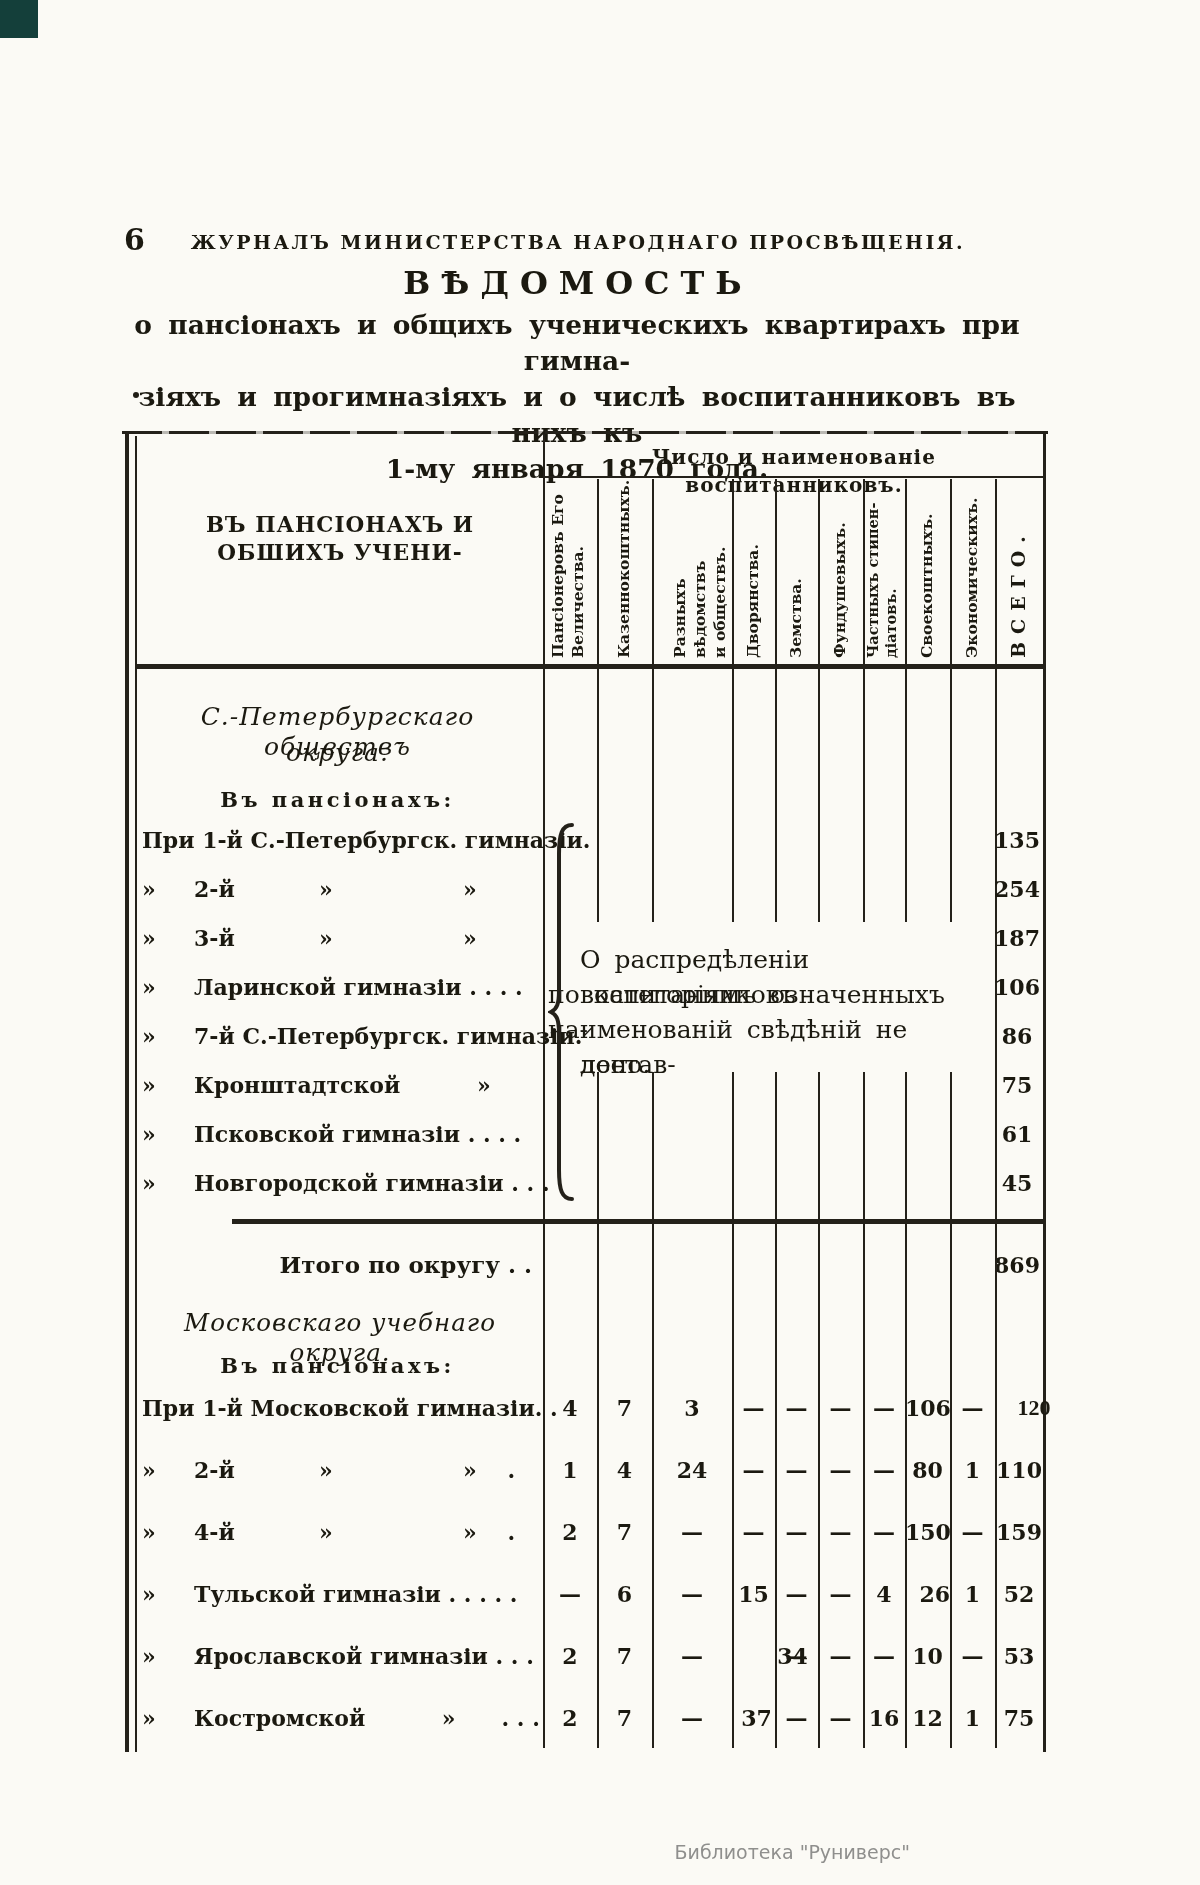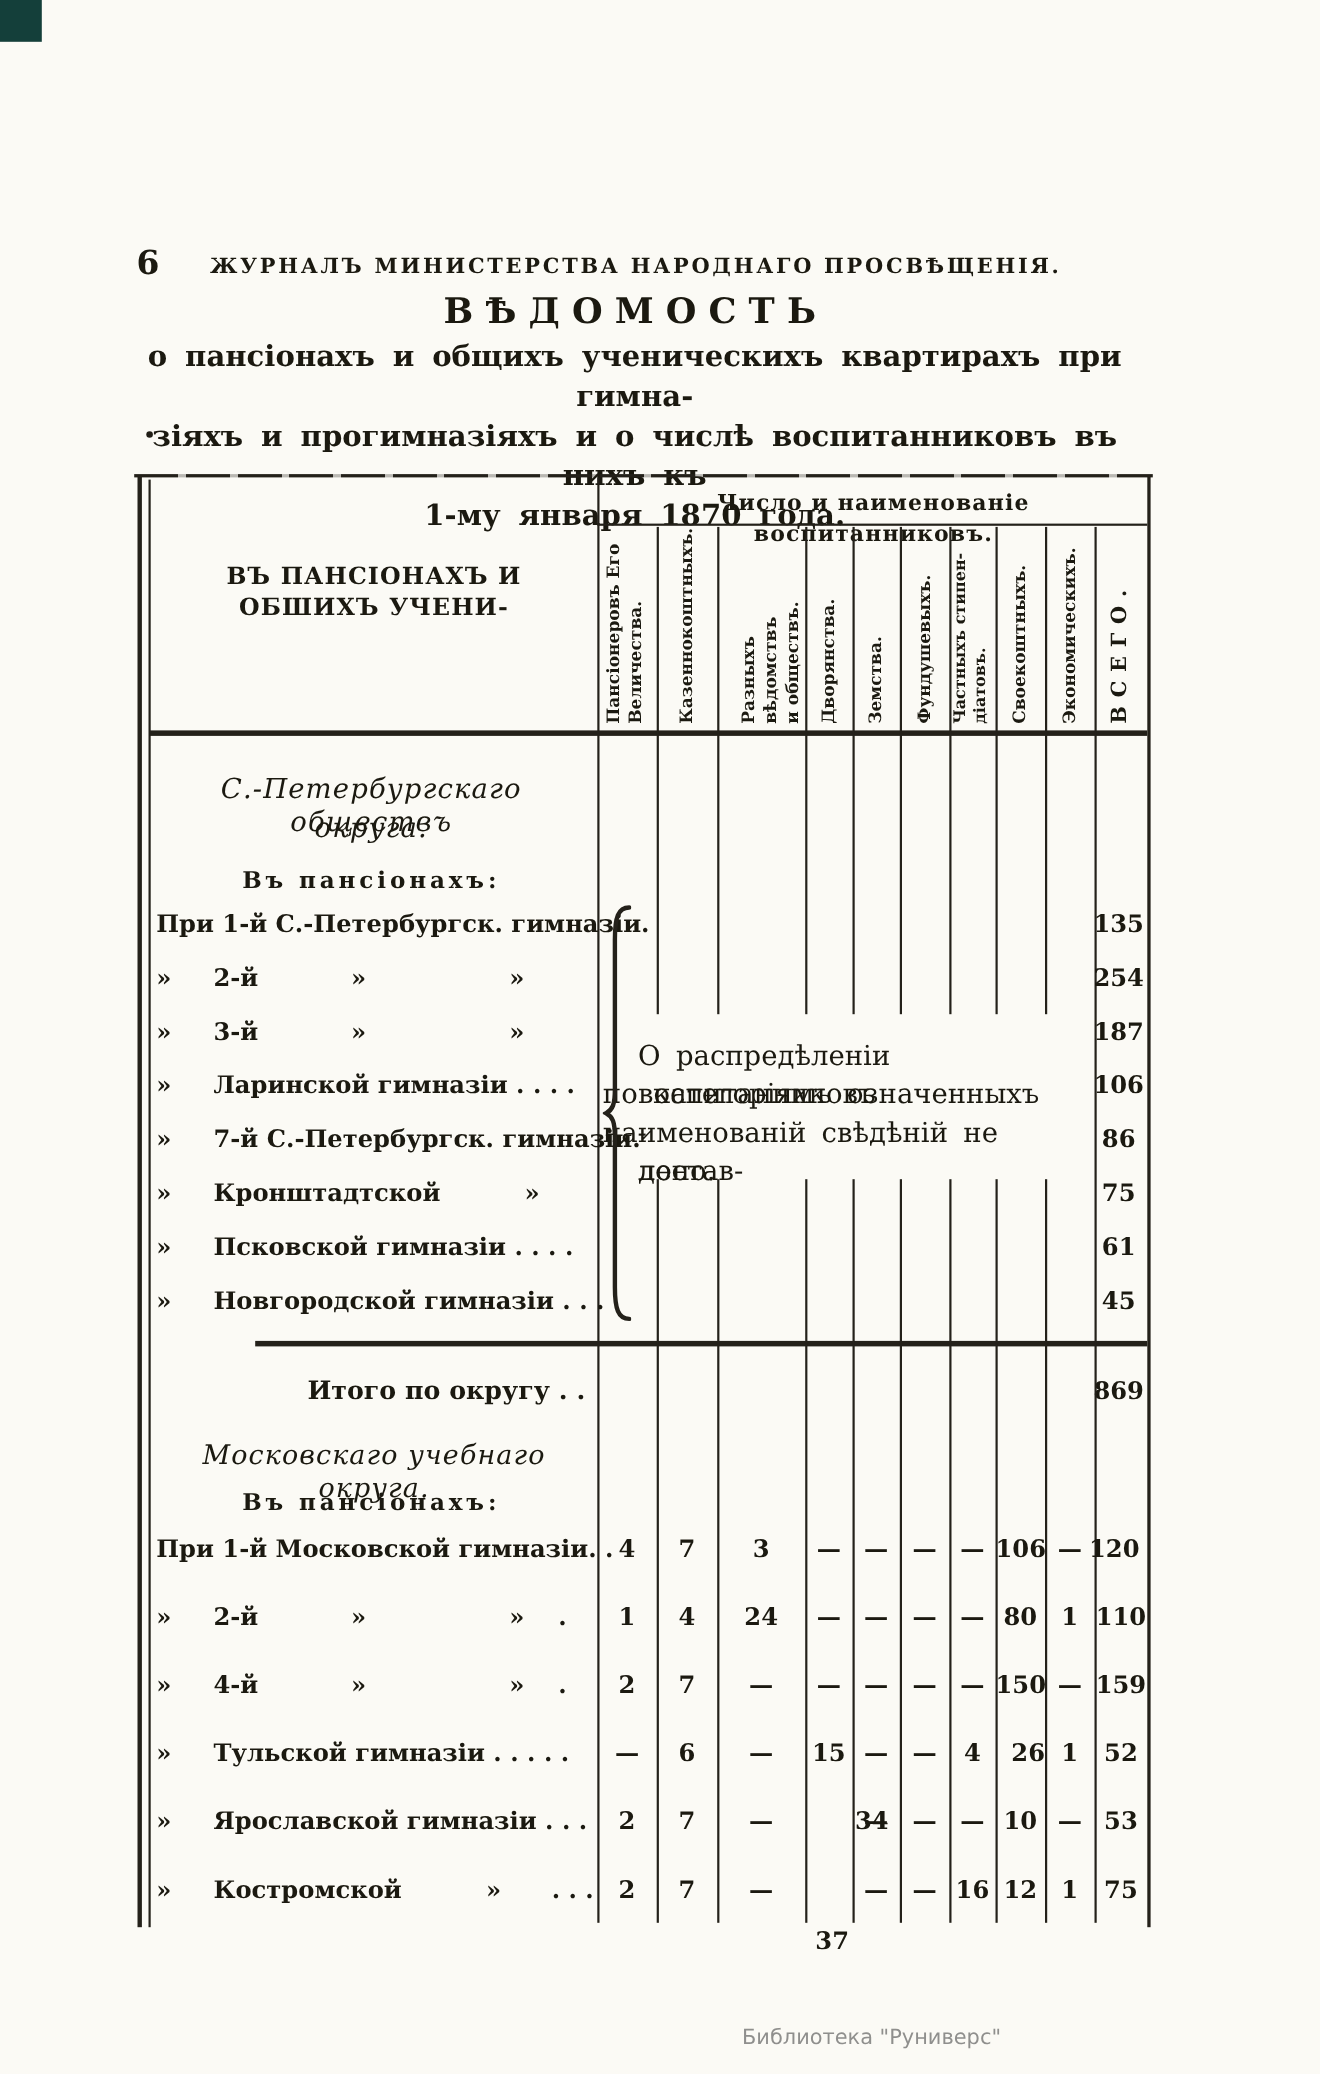--- a/index.html
+++ b/index.html
@@ -158,21 +158,21 @@
       <div class="rowlabel" style="position: absolute; left: 142px; top: 1392px; width: 398px;">При 1-й Московской гимназіи. .</div>
       <div class="cellval" style="position: absolute; left: 543px; top: 1392px; width: 54px;">4</div>
       <div class="cellval" style="position: absolute; left: 597px; top: 1392px; width: 55px;">7</div>
       <div class="cellval" style="position: absolute; left: 652px; top: 1392px; width: 80px;">3</div>
       <div class="cellval" style="position: absolute; left: 732px; top: 1392px; width: 43px;">—</div>
       <div class="cellval" style="position: absolute; left: 775px; top: 1392px; width: 43px;">—</div>
       <div class="cellval" style="position: absolute; left: 818px; top: 1392px; width: 45px;">—</div>
       <div class="cellval" style="position: absolute; left: 863px; top: 1392px; width: 42px;">—</div>
       <div class="cellval" style="position: absolute; left: 905px; top: 1392px; width: 45px;">106</div>
       <div class="cellval" style="position: absolute; left: 950px; top: 1392px; width: 45px;">—</div>
-      <div class="cellval" style="position: absolute; left: 989px; top: 1392px; width: 48px;">120</div>
+      <div class="cellval" style="position: absolute; left: 1010px; top: 1392px; width: 48px; font-family: Liberation Serif, serif;">120</div>
       <div class="rowlabel" style="position: absolute; left: 142px; top: 1454px; width: 398px;">»     2-й           »                 »    .</div>
       <div class="cellval" style="position: absolute; left: 543px; top: 1454px; width: 54px;">1</div>
       <div class="cellval" style="position: absolute; left: 597px; top: 1454px; width: 55px;">4</div>
       <div class="cellval" style="position: absolute; left: 652px; top: 1454px; width: 80px;">24</div>
       <div class="cellval" style="position: absolute; left: 732px; top: 1454px; width: 43px;">—</div>
       <div class="cellval" style="position: absolute; left: 775px; top: 1454px; width: 43px;">—</div>
       <div class="cellval" style="position: absolute; left: 818px; top: 1454px; width: 45px;">—</div>
       <div class="cellval" style="position: absolute; left: 863px; top: 1454px; width: 42px;">—</div>
       <div class="cellval" style="position: absolute; left: 905px; top: 1454px; width: 45px;">80</div>
       <div class="cellval" style="position: absolute; left: 950px; top: 1454px; width: 45px;">1</div>
@@ -207,21 +207,21 @@
       <div class="cellval" style="position: absolute; left: 775px; top: 1640px; width: 43px;">—</div>
       <div class="cellval" style="position: absolute; left: 818px; top: 1640px; width: 45px;">—</div>
       <div class="cellval" style="position: absolute; left: 863px; top: 1640px; width: 42px;">—</div>
       <div class="cellval" style="position: absolute; left: 905px; top: 1640px; width: 45px;">10</div>
       <div class="cellval" style="position: absolute; left: 950px; top: 1640px; width: 45px;">—</div>
       <div class="cellval" style="position: absolute; left: 995px; top: 1640px; width: 48px;">53</div>
       <div class="rowlabel" style="position: absolute; left: 142px; top: 1702px; width: 398px;">»     Костромской          »      . . .</div>
       <div class="cellval" style="position: absolute; left: 543px; top: 1702px; width: 54px;">2</div>
       <div class="cellval" style="position: absolute; left: 597px; top: 1702px; width: 55px;">7</div>
       <div class="cellval" style="position: absolute; left: 652px; top: 1702px; width: 80px;">—</div>
-      <div class="cellval" style="position: absolute; left: 732px; top: 1702px; width: 49px; margin-top: 47px;">37</div>
+      <div class="cellval" style="position: absolute; left: 732px; top: 1702px; width: 49px;">37</div>
       <div class="cellval" style="position: absolute; left: 775px; top: 1702px; width: 43px;">—</div>
       <div class="cellval" style="position: absolute; left: 818px; top: 1702px; width: 45px;">—</div>
       <div class="cellval" style="position: absolute; left: 863px; top: 1702px; width: 42px;">16</div>
       <div class="cellval" style="position: absolute; left: 905px; top: 1702px; width: 45px;">12</div>
       <div class="cellval" style="position: absolute; left: 950px; top: 1702px; width: 45px;">1</div>
       <div class="cellval" style="position: absolute; left: 995px; top: 1702px; width: 48px;">75</div>
     </div>
 </div>
 
 <div class="abs footer" style="left:440px;top:1838px;width:470px;">Библиотека "Руниверс"</div>

